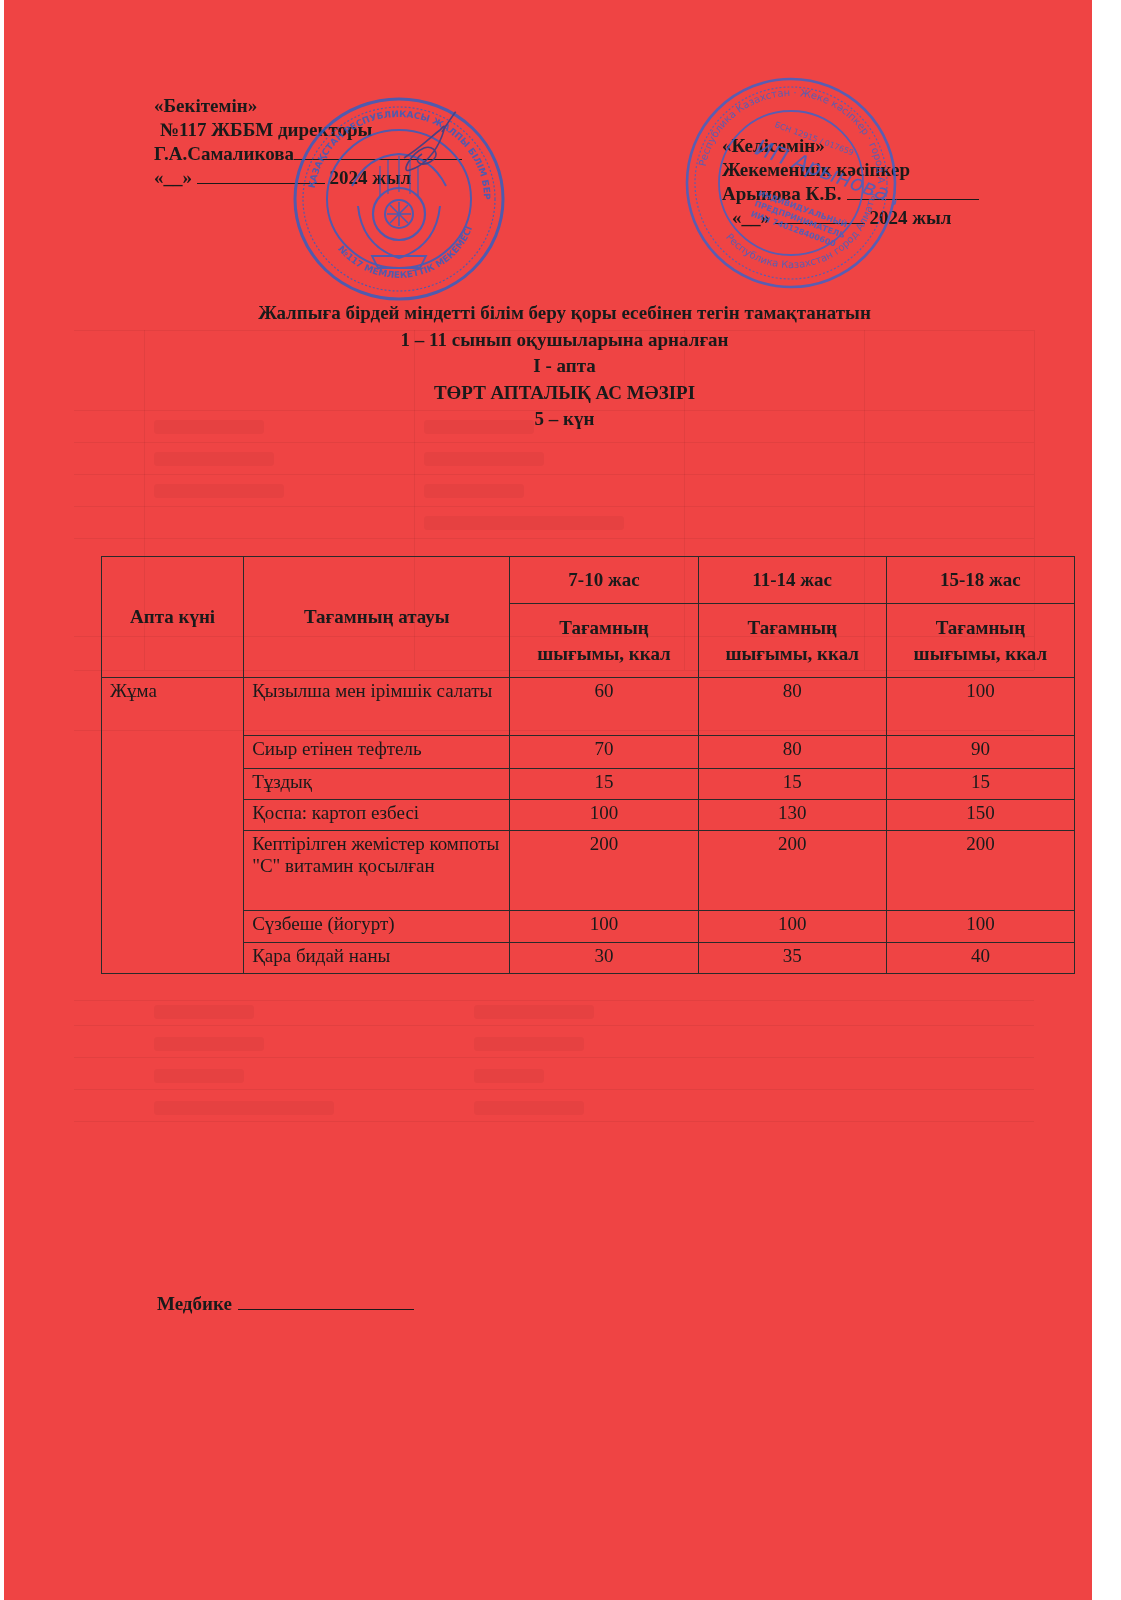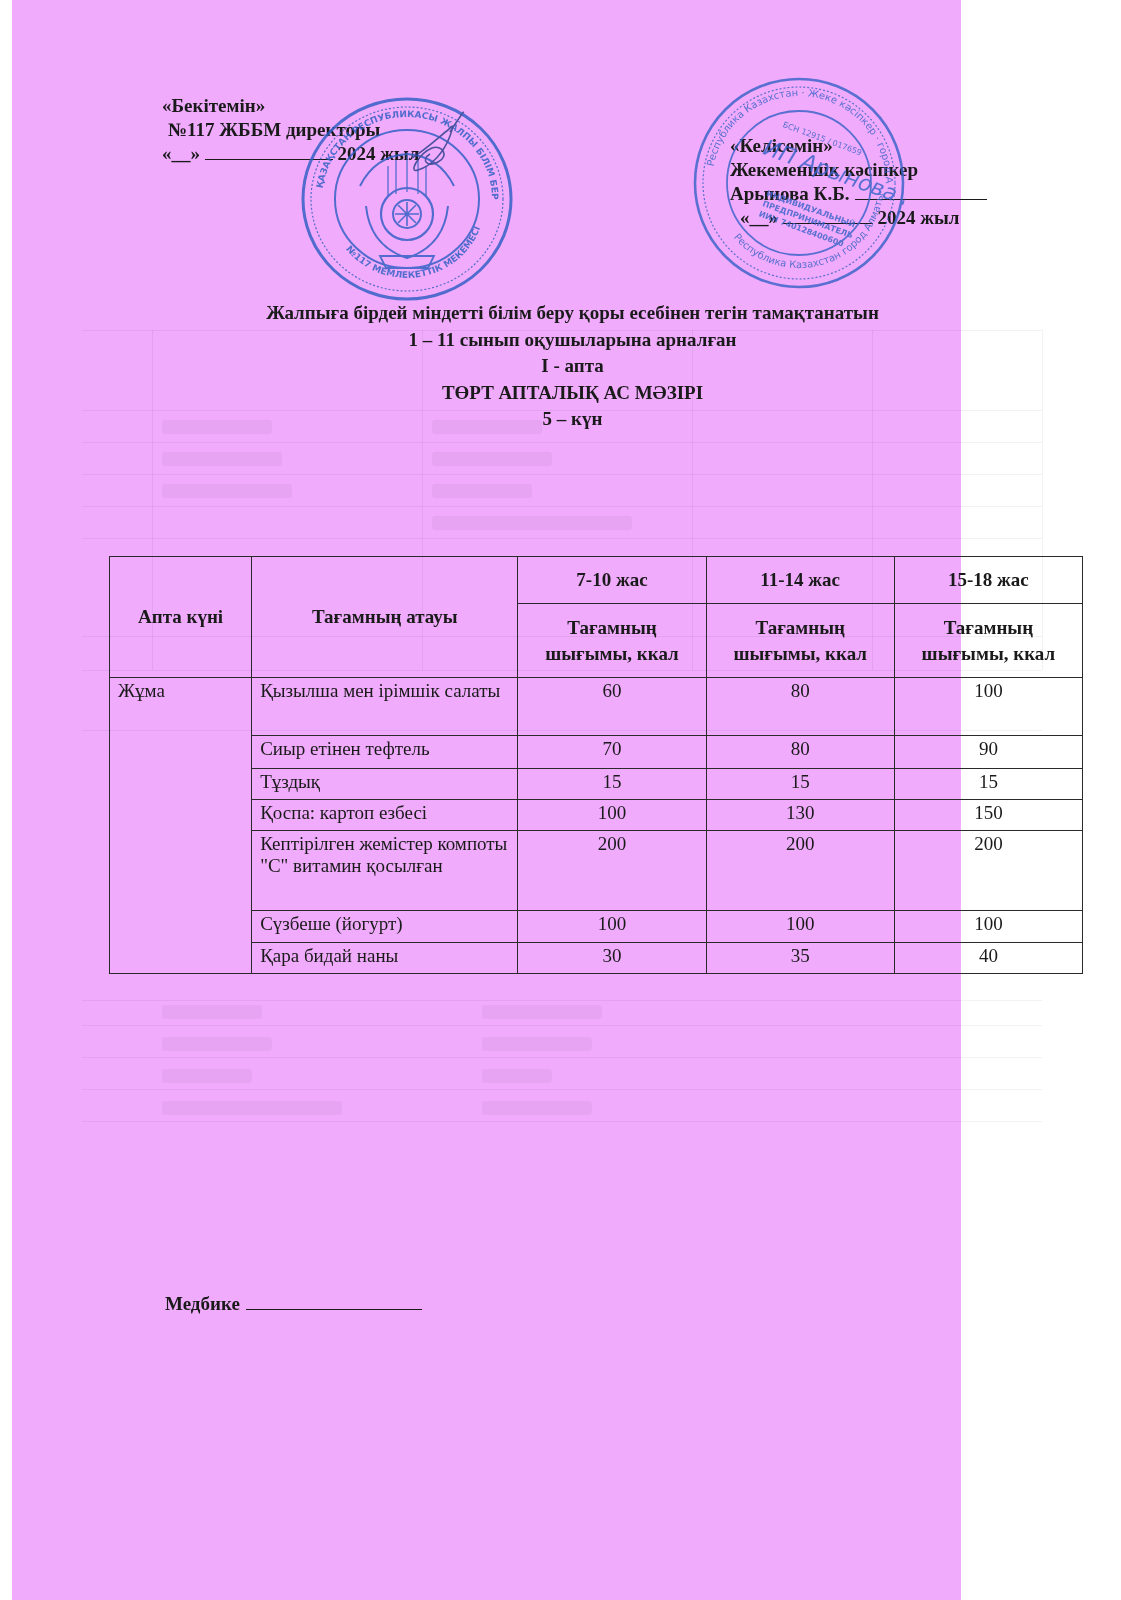--- a/index.html
+++ b/index.html
@@ -10,23 +10,23 @@
     body {
       width: 1121px;
       height: 1600px;
       position: relative;
       overflow: hidden;
       font-family: "Liberation Serif", "DejaVu Serif", serif;
       color: #1a1a1a;
     }
     .page {
       position: absolute;
-      left: 12px; top: 0;
-      width: 949px; height: 1600px;
-      background: #f0abfc;
+      left: 4px; top: 0;
+      width: 1088px; height: 1600px;
+      background: #ef4444;
     }
     
     .ghost {
       position: absolute;
       background: rgba(0,0,0,0.05);
       height: 1px;
     }
     .ghost-v {
       position: absolute;
       background: rgba(0,0,0,0.05);
@@ -164,20 +164,23 @@
     <div class="ghost-block" style="left:470px;top:1005px;width:120px;height:14px;"></div>
     <div class="ghost-block" style="left:470px;top:1037px;width:110px;height:14px;"></div>
     <div class="ghost-block" style="left:470px;top:1069px;width:70px;height:14px;"></div>
     <div class="ghost-block" style="left:470px;top:1101px;width:110px;height:14px;"></div>
   </div>
 
   <div class="approve approve-left">
     <div class="line">«Бекітемін»</div>
     <div class="line indent">№117 ЖББМ директоры</div>
     <div class="line">
+      <span>Г.А.Самаликова</span><span class="blank" style="width:168px;"></span>
+    </div>
+    <div class="line">
       <span>«__»</span>
       <span class="blank" style="width:128px;"></span>
       <span>2024 жыл</span>
     </div>
   </div>
 
   <div class="approve approve-right">
     <div class="line">«Келісемін»</div>
     <div class="line">Жекеменшік кәсіпкер</div>
     <div class="line">

